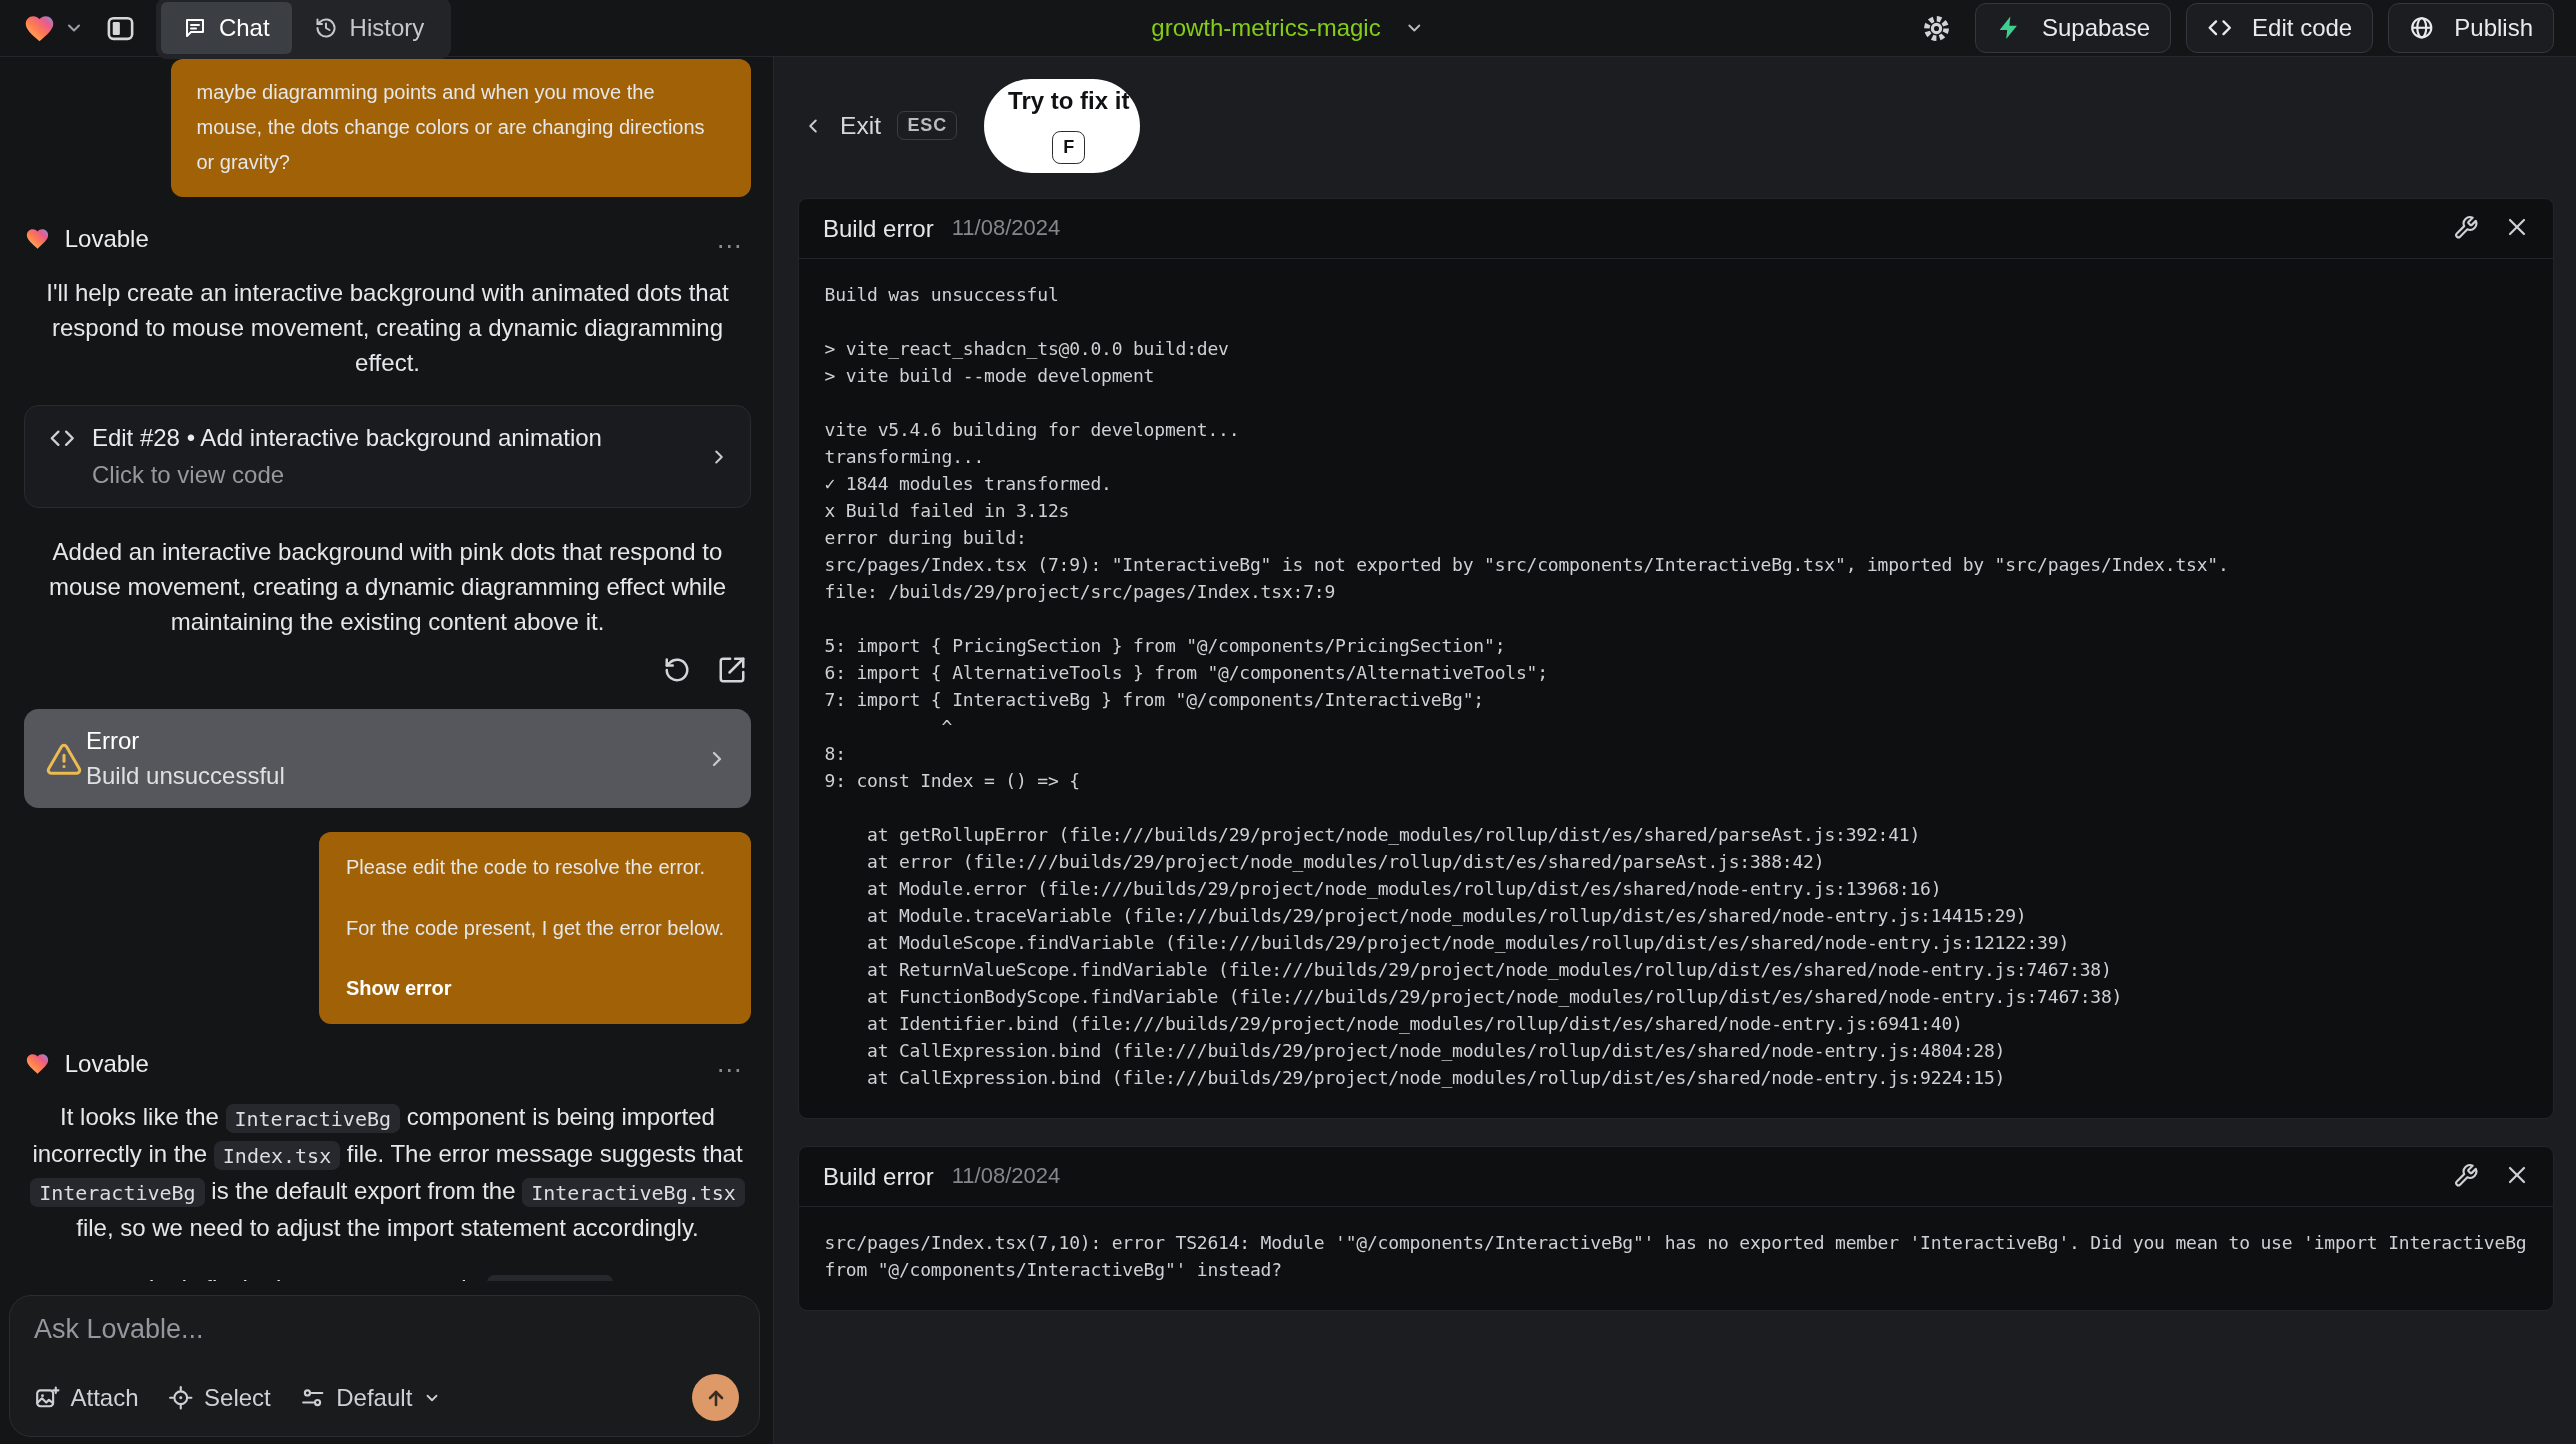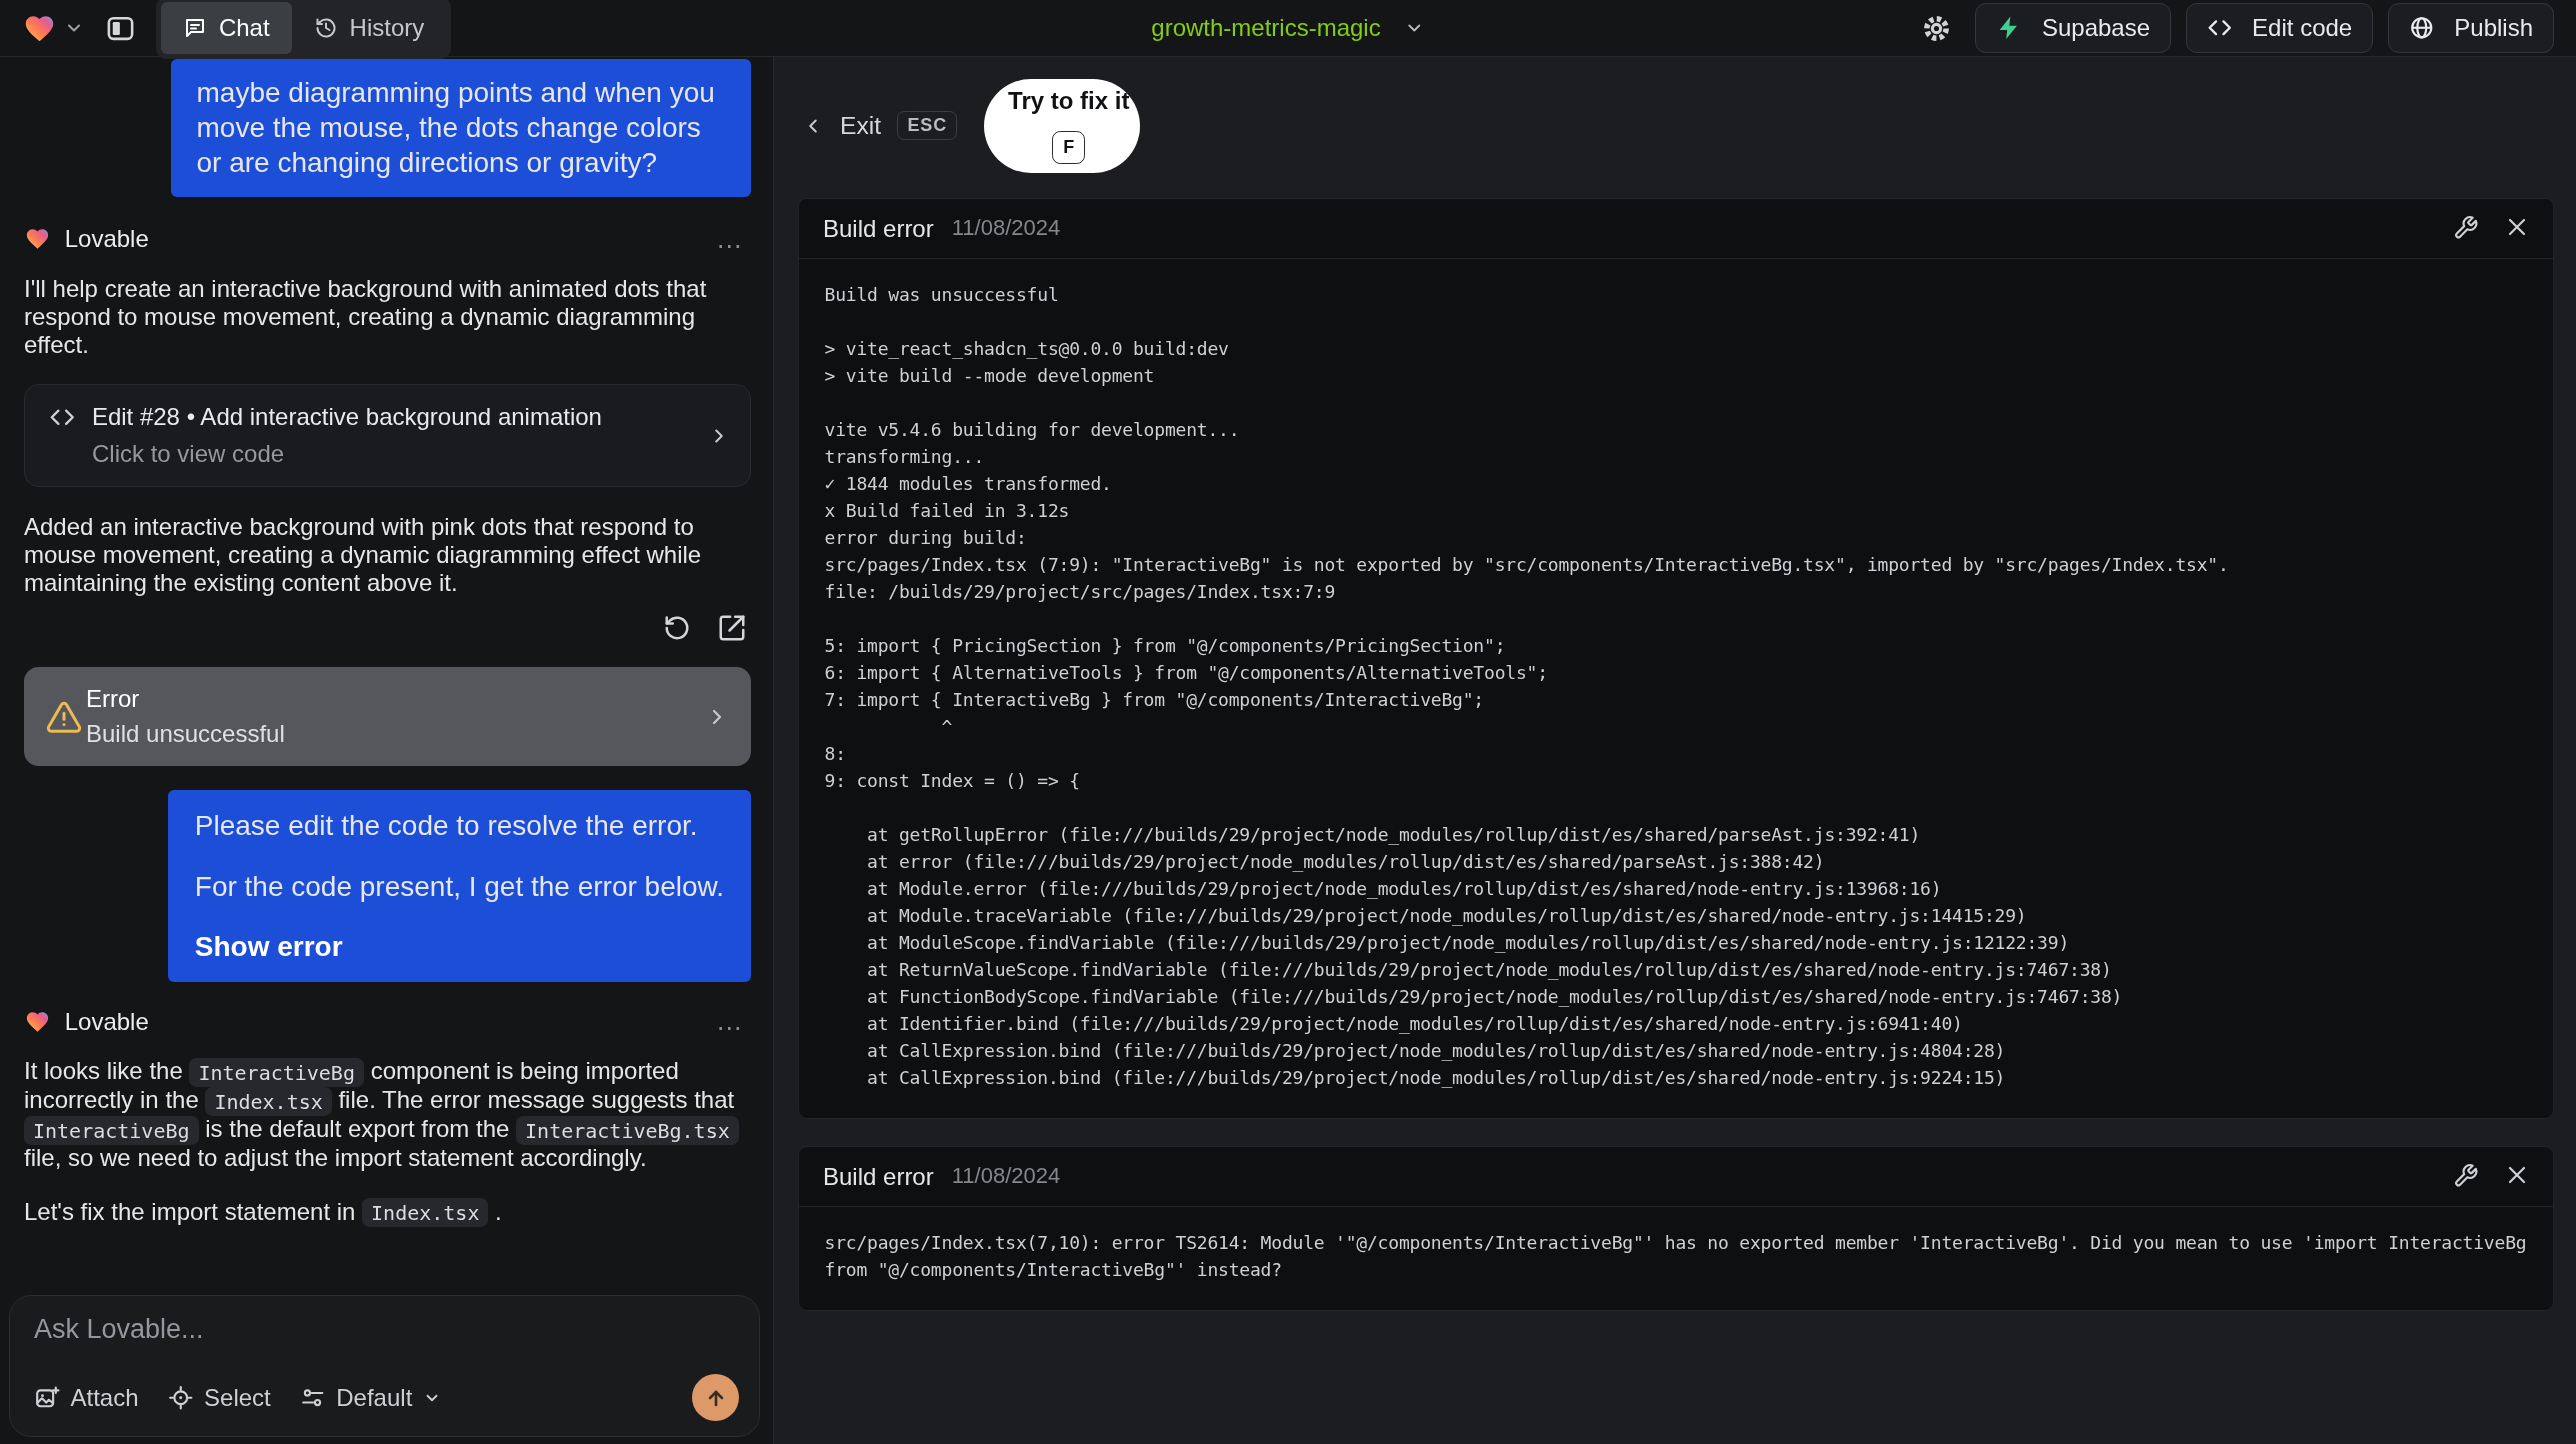--- a/index.html
+++ b/index.html
@@ -19,32 +19,32 @@
   .icon-btn { width:49px; height:47px; display:flex; align-items:center; justify-content:center; border-radius:11px; cursor:pointer; }
   .top-btn { display:flex; align-items:center; gap:20px; padding:10px 20px; border:0.9px solid #35373c; border-radius:11px; background:#1c1d21; color:#e9eaec; font-size:24px; cursor:pointer; }
 
   
   .main { display:flex; height:1387px; }
   .chat-panel { width:774px; min-width:774px; border-right:0.9px solid #26272b; background:#141517; display:flex; flex-direction:column; }
   .chat-scroll { flex:1; overflow:hidden; padding:1.8px 22px 0 24px; }
   .preview { flex:1; background:#1c1d20; padding:12.8px 22px 0 24px; overflow:hidden; }
 
   
-  .bubble { background:#1d4ed8; border-radius:6px; padding:16.4px 25.5px; font-size:28px; line-height:35px; color:#e6e7e9; width:fit-content; }
+  .bubble { background:#a16207; border-radius:12px; padding:16.4px 25.5px; font-size:20px; line-height:35px; color:#e6e7e9; width:fit-content; }
   .bubble.first { margin-left:auto; max-width:580px; }
   .bubble.second { margin:24px 0 0 auto; max-width:584px; padding:18px 27px; }
   .bubble.second .bp + .bp { margin-top:25.5px; }
   .show-error { font-weight:bold; color:#ffffff; margin-top:25.5px; cursor:pointer; }
 
   .assistant-row { display:flex; align-items:center; gap:13.7px; margin-top:24px; }
   .assistant-row.r1 { margin-top:27px; }
   .assistant-name { font-size:24px; color:#eceded; }
   .more-dots { margin-left:auto; color:#8b8c91; font-size:27px; letter-spacing:2.7px; cursor:pointer; padding:0 5.5px; }
 
-  .para { font-size:24px; line-height:28px; color:#e6e7e9; margin-top:20px; }
+  .para { font-size:24px; line-height:35px; color:#e6e7e9; margin-top:20px;text-align:center; }
   .para.p2 { margin-top:25.5px; }
   .code-chip { font-family:"DejaVu Sans Mono", monospace; font-size:20px; background:#26282d; border-radius:7.3px; padding:2.7px 9px; color:#dcdde0; white-space:nowrap; }
 
   .edit-card { margin-top:25.5px; background:#1a1b1e; border:0.9px solid #292b2f; border-radius:14.6px; padding:18px 51px 18px 24px; position:relative; cursor:pointer; }
   .edit-top { display:flex; align-items:center; gap:16.4px; font-size:24px; color:#e9eaec; }
   .edit-sub { margin-left:43px; margin-top:9px; color:#97989d; font-size:24px; }
   .edit-chevron { position:absolute; right:20px; top:50%; transform:translateY(-50%); }
 
   .action-row { display:flex; justify-content:flex-end; align-items:center; gap:25.5px; margin-top:16.4px; padding-right:3.6px; }
   .action-icon { cursor:pointer; }

